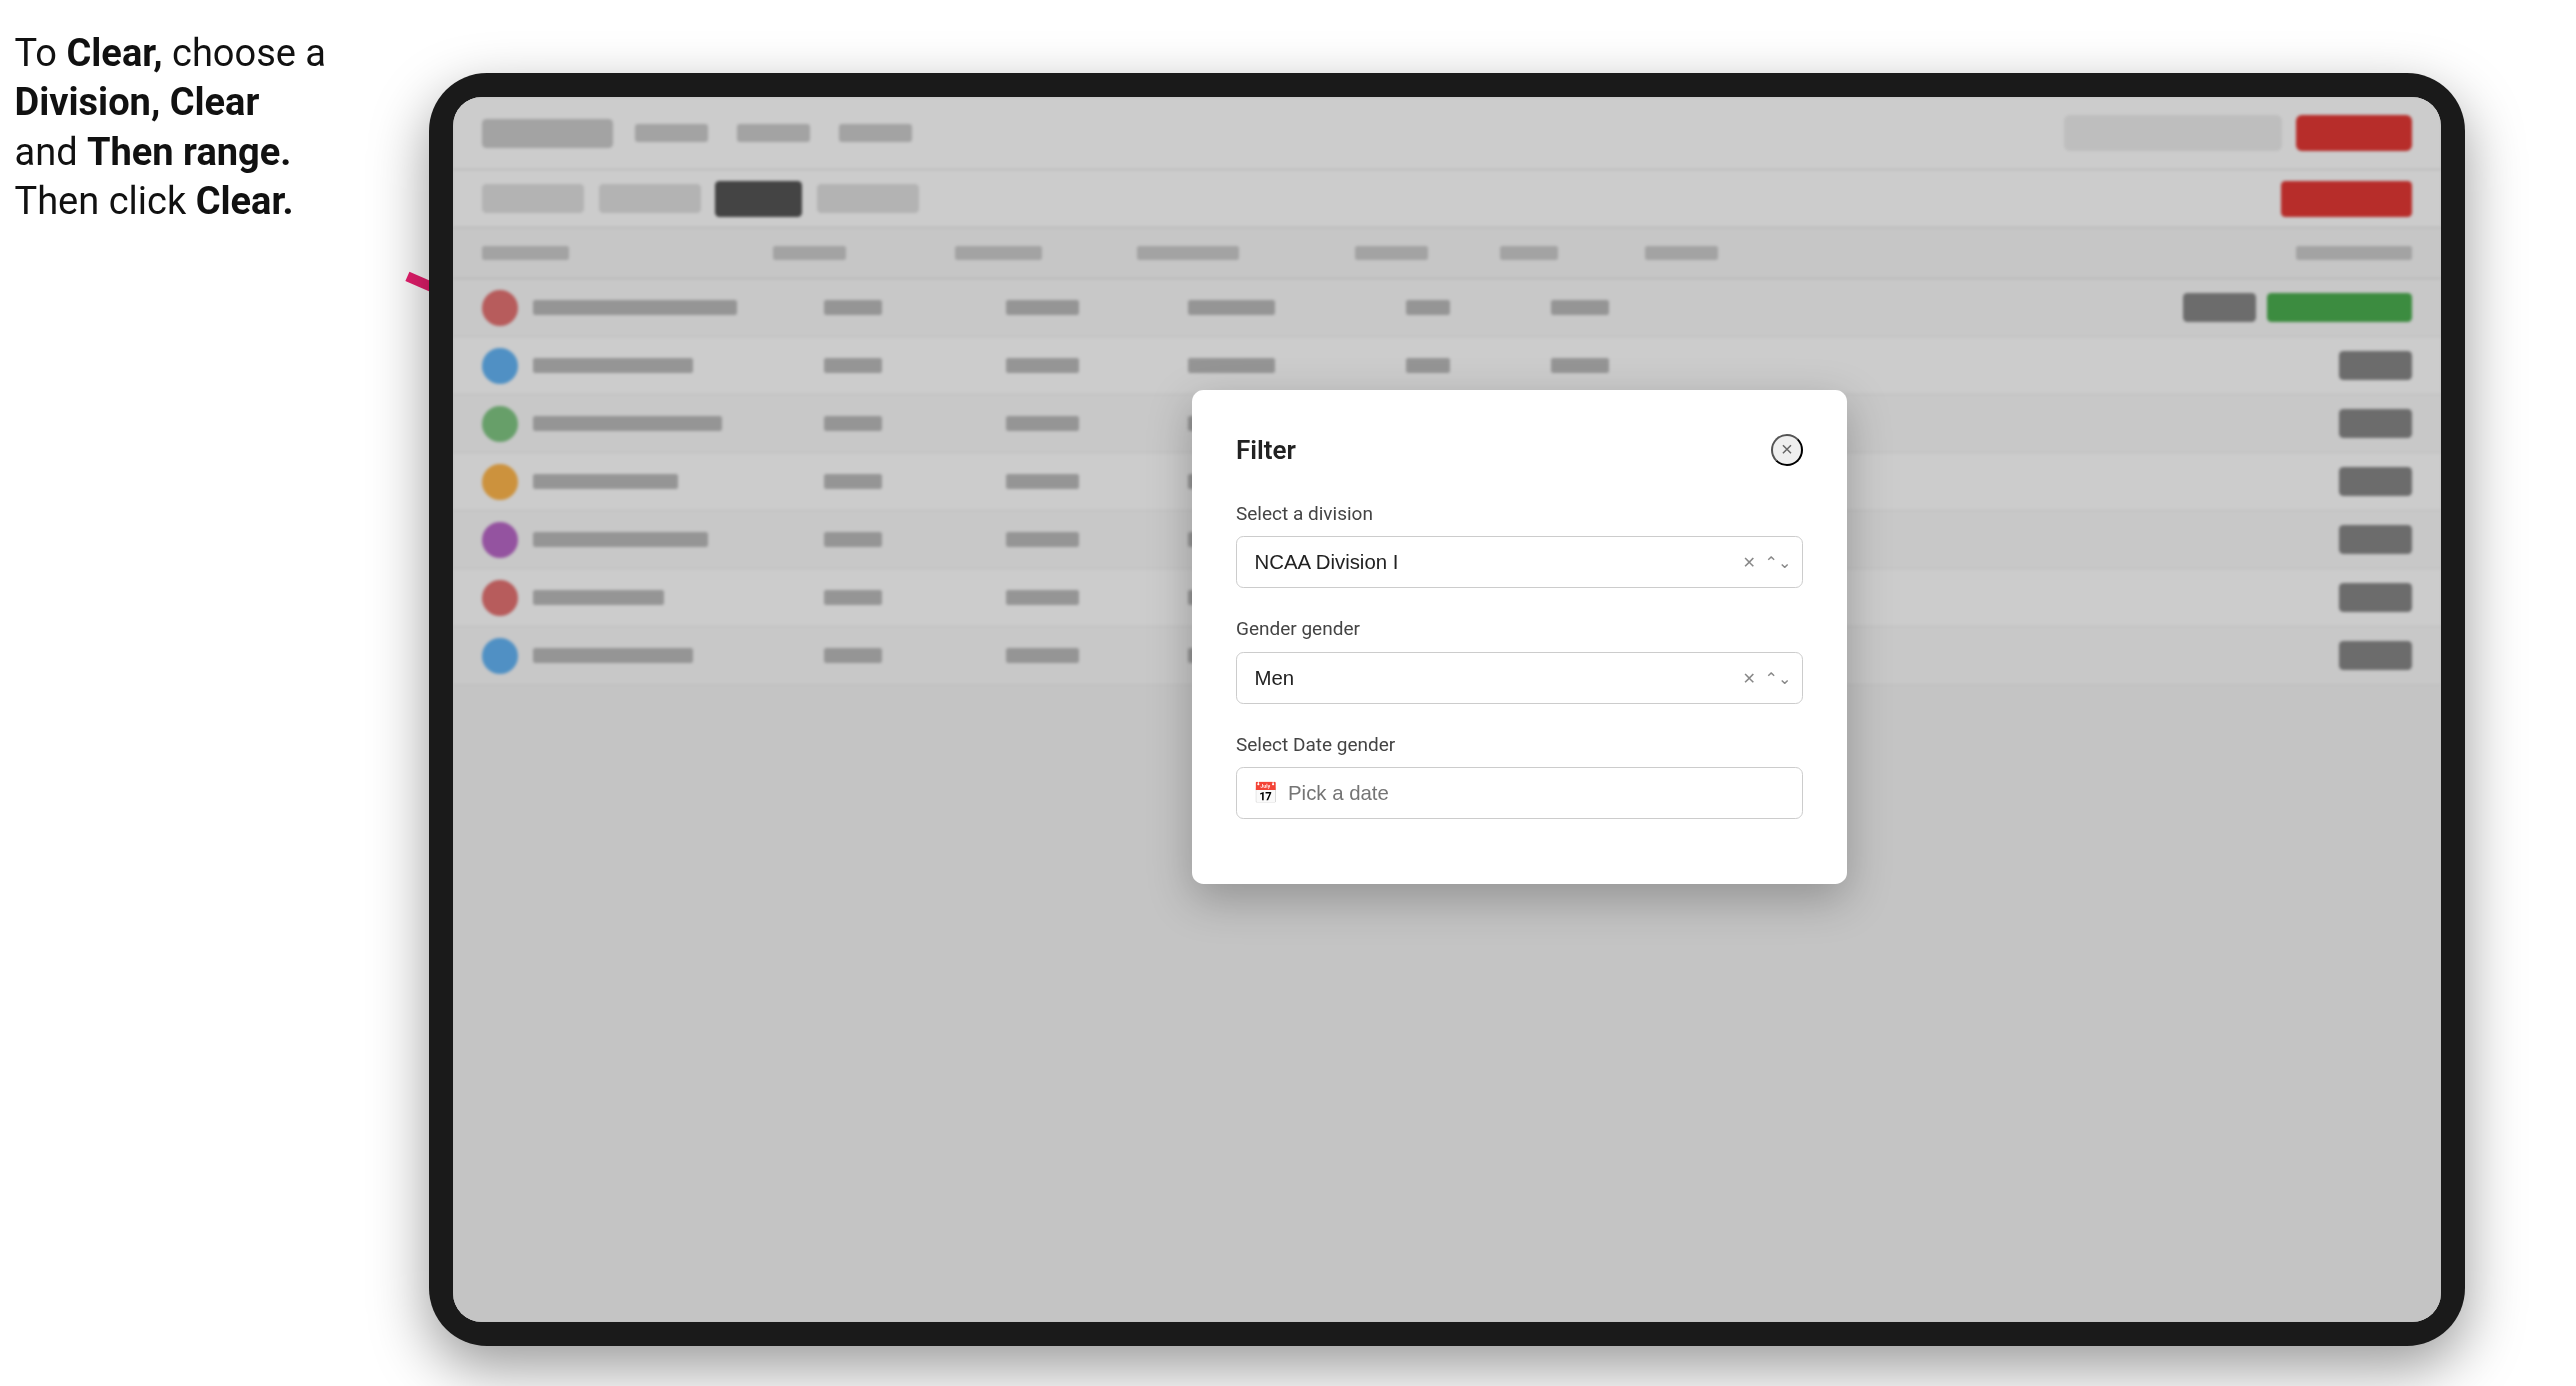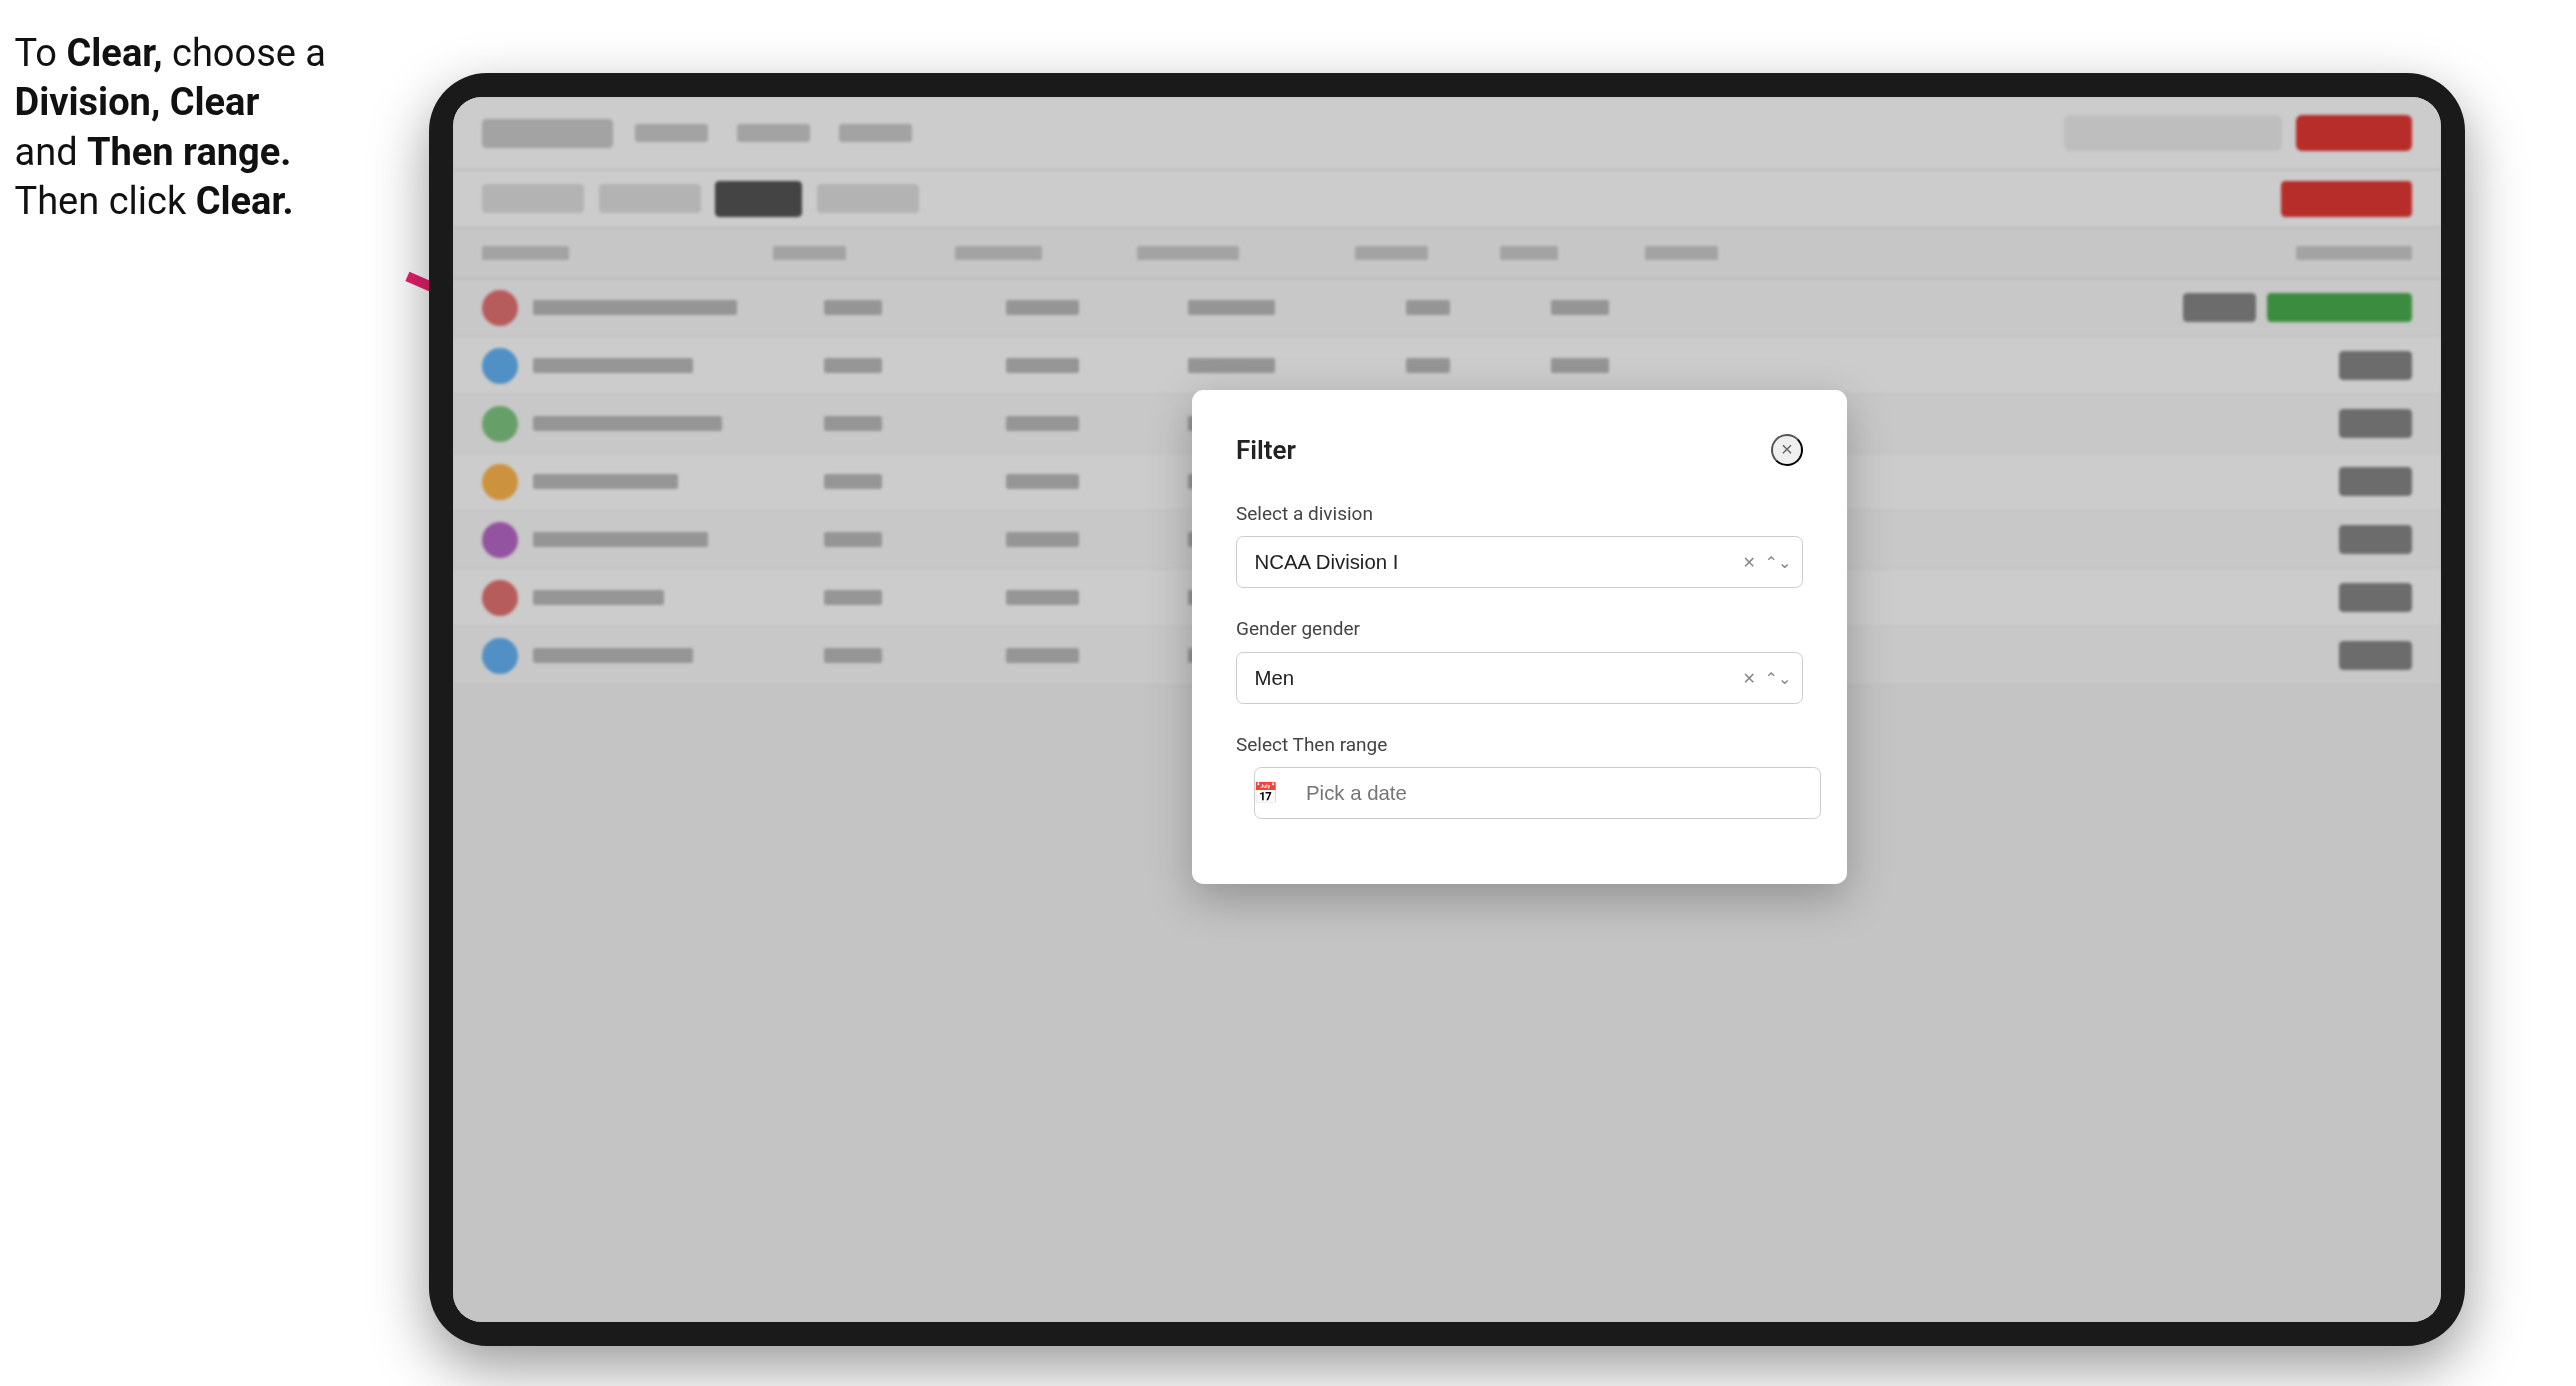--- a/index.html
+++ b/index.html
@@ -328,21 +328,20 @@
     .date-input-wrapper input {
       width: 100%;
       height: 52px;
       border: 1.1px solid #cccccc;
       border-radius: 7.3px;
       padding: 0 17.5px 0 51px;
       font-size: 20.4px;
       color: #888;
       background: #fff;
       cursor: pointer;
-      margin-left: 18px;
     }
 
     .date-icon {
       position: absolute;
       left: 17.5px;
       top: 50%;
       transform: translateY(-50%);
       font-size: 20.4px;
       color: #555;
       pointer-events: none;
@@ -678,21 +677,21 @@
               <option>Co-ed</option>
             </select>
             <div class="select-icons">
               <span class="select-clear">✕</span>
               <span class="select-arrow">⌃⌄</span>
             </div>
           </div>
         </div>
 
         <div class="form-group">
-          <label class="form-label">Select Then range</label>
+          <label class="form-label">Select Date gender</label>
           <div class="date-input-wrapper">
             <span class="date-icon">📅</span>
             <input type="text" placeholder="Pick a date" style="">
           </div>
         </div>
 
 
       </div>
     </div>
 

